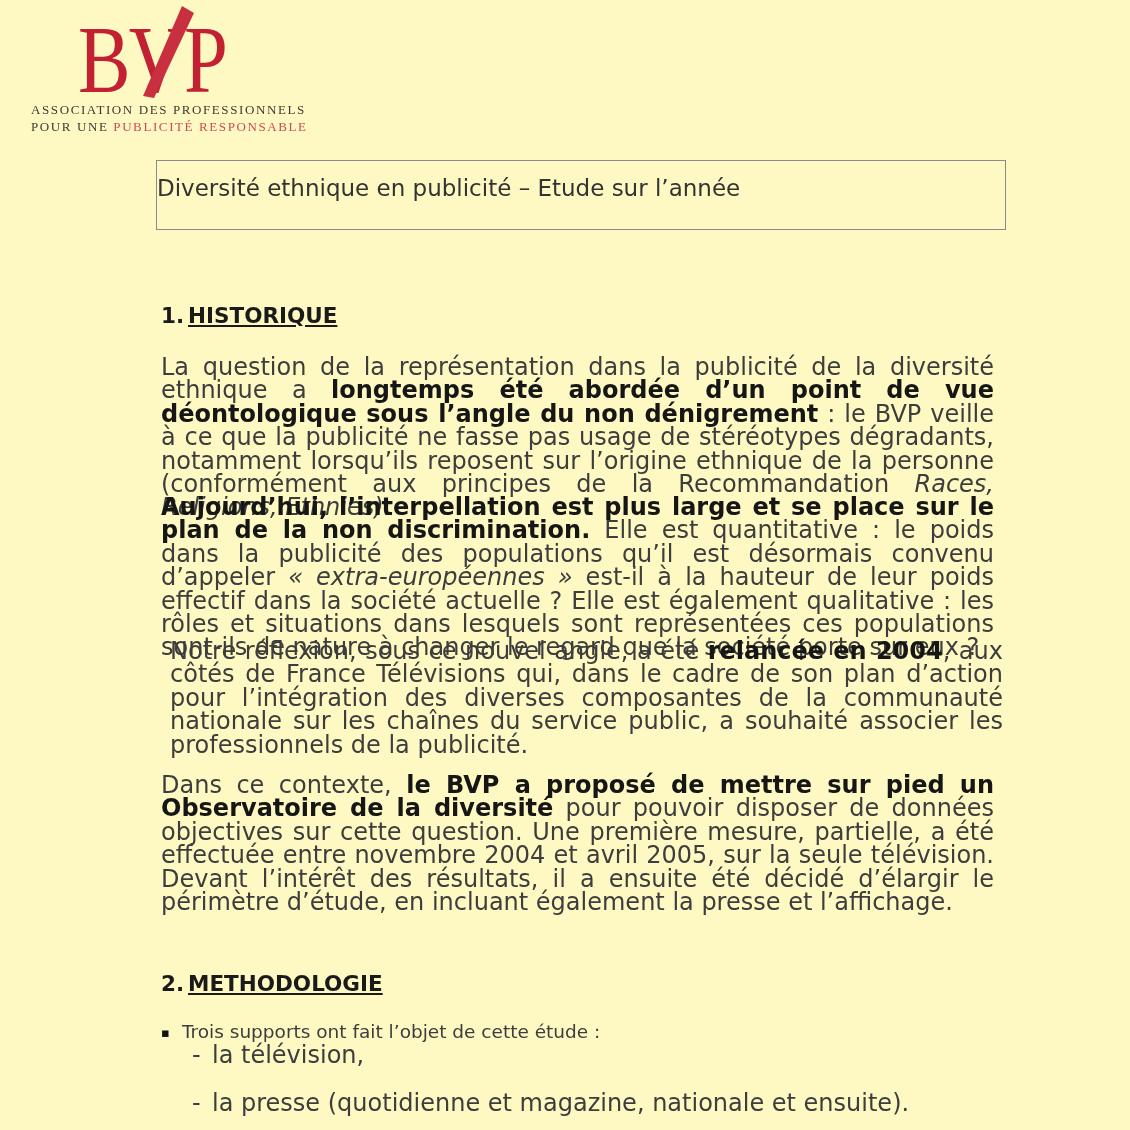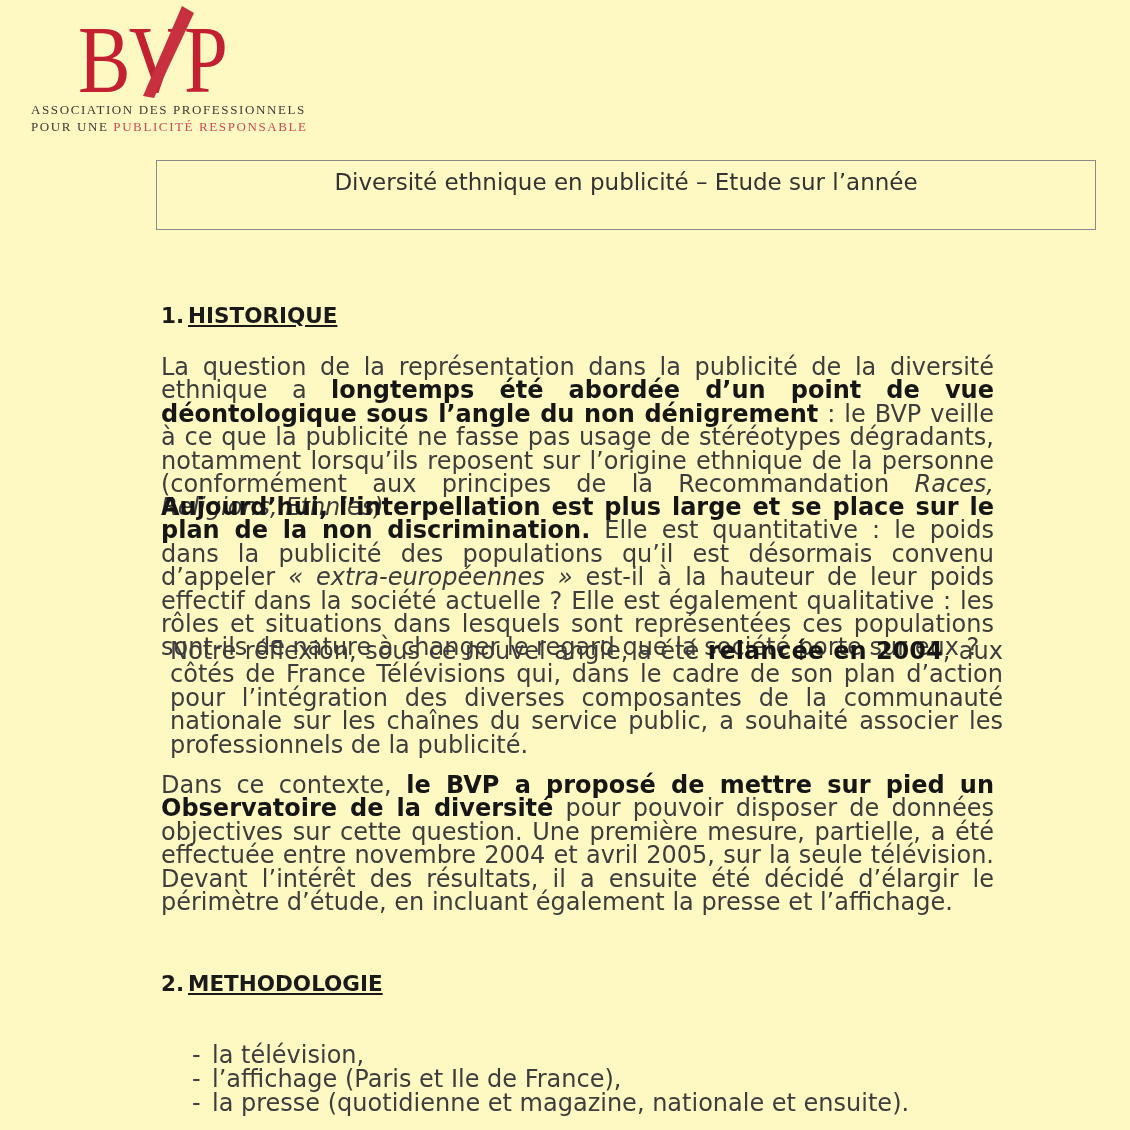--- a/index.html
+++ b/index.html
@@ -37,25 +37,25 @@
     font-weight:normal;font-size:13px;line-height:14px;
     letter-spacing:1.6px;color:var(--tagline-dark);
     filter:blur(0.3px);
     white-space:nowrap;
   }
   .logo-tag1{top:103px;}
   .logo-tag2{top:120px;}
   .logo-tag2 .accent{color:var(--tagline-red);}
   
   .title-box{
-    position:absolute;left:156px;top:160px;width:940px;height:70px;
+    position:absolute;left:156px;top:160px;width:850px;height:70px;
     border:1px solid var(--box-border);
-    text-align:center;
+    text-align:left;
     font-size:23px;line-height:30px;color:#333333;
-    padding-top:6px;
+    padding-top:12px;
   }
   
   .sec-heading{
     position:absolute;left:161px;width:833px;
     font-size:21.5px;font-weight:bold;color:var(--heading-text);
     line-height:26px;white-space:nowrap;text-decoration:underline;
   }
   .sec-heading .num{display:inline-block;width:27px;}
   .sec1{top:303px;}
   .sec2{top:971px;}
@@ -108,18 +108,18 @@
 
   <div class="sec-heading sec1"><span class="num">1.</span><span>HISTORIQUE</span></div>
 
   <p class="body-par p1"><span>La question de la représentation dans la publicité de la diversité ethnique a </span><span class="run-b">longtemps été abordée d’un point de vue déontologique sous l’angle du non dénigrement</span><span> : le BVP veille à ce que la publicité ne fasse pas usage de stéréotypes dégradants, notamment lorsqu’ils reposent sur l’origine ethnique de la personne (conformément aux principes de la Recommandation </span><span class="run-i">Races, Religions, Ethnies).</span></p>
   <p class="body-par p2"><span class="run-b">Aujourd’hui, l’interpellation est plus large et se place sur le plan de la non discrimination.</span><span> Elle est quantitative : le poids dans la publicité des populations qu’il est désormais convenu d’appeler </span><span class="run-i">« extra-européennes »</span><span> est-il à la hauteur de leur poids effectif dans la société actuelle ? Elle est également qualitative : les rôles et situations dans lesquels sont représentées ces populations sont-ils de nature à changer le regard que la société porte sur eux ?</span></p>
   <p class="body-par p3"><span>Notre réflexion, sous ce nouvel angle, a été </span><span class="run-b">relancée en 2004</span><span>, aux côtés de France Télévisions qui, dans le cadre de son plan d’action pour l’intégration des diverses composantes de la communauté nationale sur les chaînes du service public, a souhaité associer les professionnels de la publicité.</span></p>
   <p class="body-par p4"><span>Dans ce contexte, </span><span class="run-b">le BVP a proposé de mettre sur pied un Observatoire de la diversité</span><span> pour pouvoir disposer de données objectives sur cette question. Une première mesure, partielle, a été effectuée entre novembre 2004 et avril 2005, sur la seule télévision. Devant l’intérêt des résultats, il a ensuite été décidé d’élargir le périmètre d’étude, en incluant également la presse et l’affichage.</span></p>
 
   <div class="sec-heading sec2"><span class="num">2.</span><span>METHODOLOGIE</span></div>
 
+  <div class="bullet-row b0"><span class="marker">▪</span><span>Trois supports ont fait l’objet de cette étude :</span></div>
 
   <div class="sub-row s0"><span class="marker">-</span><span>la télévision,</span></div>
-  <div class="sub-row s1"><span class="marker">-</span><span>l’affichage (Paris et Ile de France),</span></div>
   <div class="sub-row s2"><span class="marker">-</span><span>la presse (quotidienne et magazine, nationale et ensuite).</span></div>
 
 </div>
 
 </body></html>

